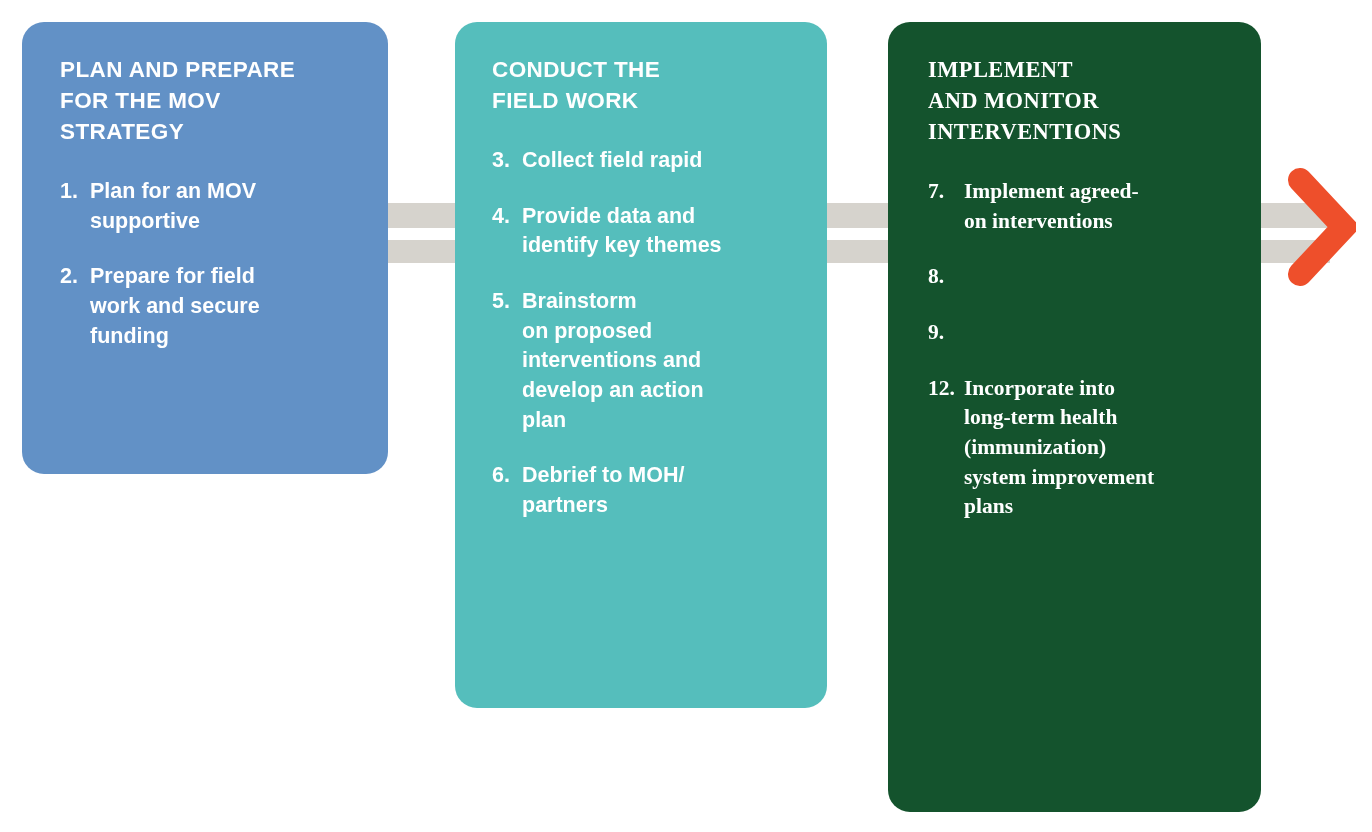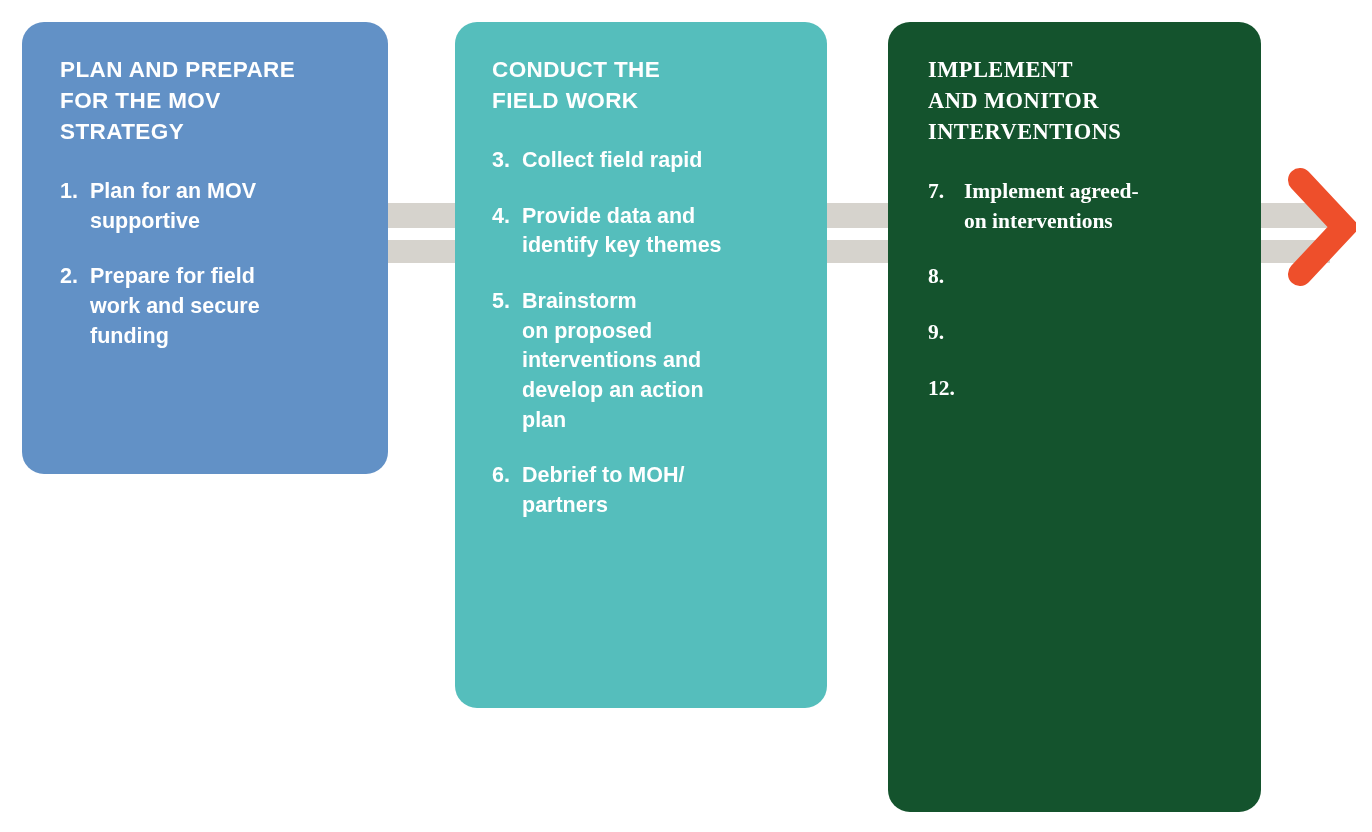--- a/index.html
+++ b/index.html
@@ -209,18 +209,23 @@
 on interventions</span>
         </li>
         <li class="step-item">
           <span class="step-num">8.</span>
         </li>
         <li class="step-item">
           <span class="step-num">9.</span>
         </li>
         <li class="step-item">
           <span class="step-num">12.</span>
+          <span class="step-text">Incorporate into
+long-term  health
+(immunization)
+system improvement
+plans</span>
         </li>
       </ul>
     </div>
   </div>
 
 </div>
 
 </body></html>

